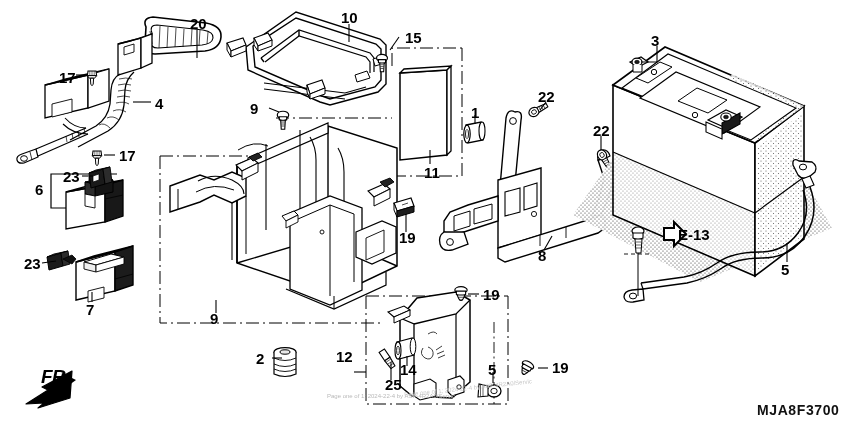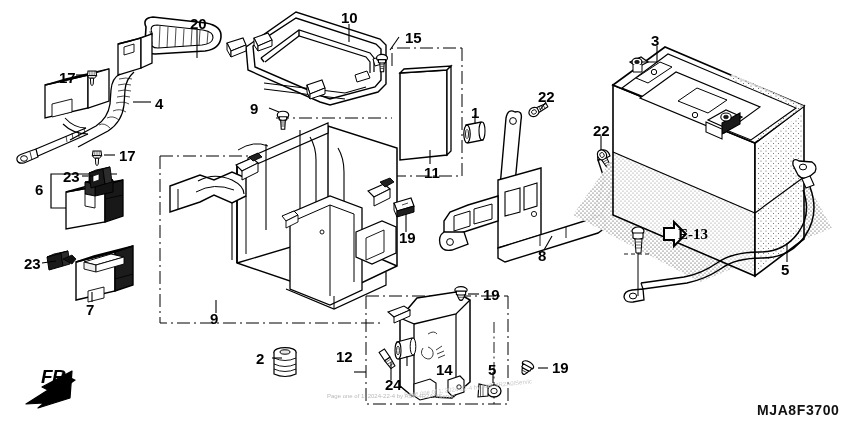--- a/index.html
+++ b/index.html
@@ -29,21 +29,21 @@
     position:absolute;
     font-family:"Liberation Sans",sans-serif;
     font-size:19px;
     font-weight:700;
     font-style:italic;
     color:#000;
     letter-spacing:-0.5px;
   }
   .ref-label{
     position:absolute;
-    font-family:Liberation Serif, serif;
+    font-family:Liberation Sans, sans-serif;
     font-size:15px;
     font-weight:700;
     color:#000;
     letter-spacing:0px;
     text-align:right;
   }
   .watermark{
     position:absolute;
     font-family:"Liberation Sans",sans-serif;
     font-size:6px;
@@ -539,23 +539,23 @@
   <span class="callout" style="left:35px;top:182px;">6</span>
   <span class="callout" style="left:399px;top:230px;">19</span>
   <span class="callout" style="left:538px;top:248px;">8</span>
   <span class="callout" style="left:781px;top:262px;">5</span>
   <span class="callout" style="left:24px;top:256px;">23</span>
   <span class="callout" style="left:86px;top:302px;">7</span>
   <span class="callout" style="left:210px;top:311px;">9</span>
   <span class="callout" style="left:483px;top:287px;">19</span>
   <span class="callout" style="left:256px;top:351px;">2</span>
   <span class="callout" style="left:336px;top:349px;">12</span>
-  <span class="callout" style="left:400px;top:362px;padding-left:36px;">14</span>
+  <span class="callout" style="left:400px;top:362px;">14</span>
   <span class="callout" style="left:488px;top:362px;">5</span>
-  <span class="callout" style="left:385px;top:377px;">24</span>
+  <span class="callout" style="left:385px;top:377px;">25</span>
   <span class="callout" style="left:552px;top:360px;">19</span>
 
   <span class="ref-label" style="left:678px;top:226px;">E-13</span>
 
   <span class="fr-label" style="left:41px;top:366px;font-style:italic;">FR.</span>
 
   <span class="plate-code" style="left:757px;top:402px;">MJA8F3700</span>
 
   <span class="watermark" style="left:327px;top:393px;">Page one of 1; 2024-22-4 by ASP-4R2A0/Servic</span>
   <span class="wm2" style="left:404px;top:385px;">Page one of 1; 2024-22-4 by ASP-4R2A0/Servic</span>

